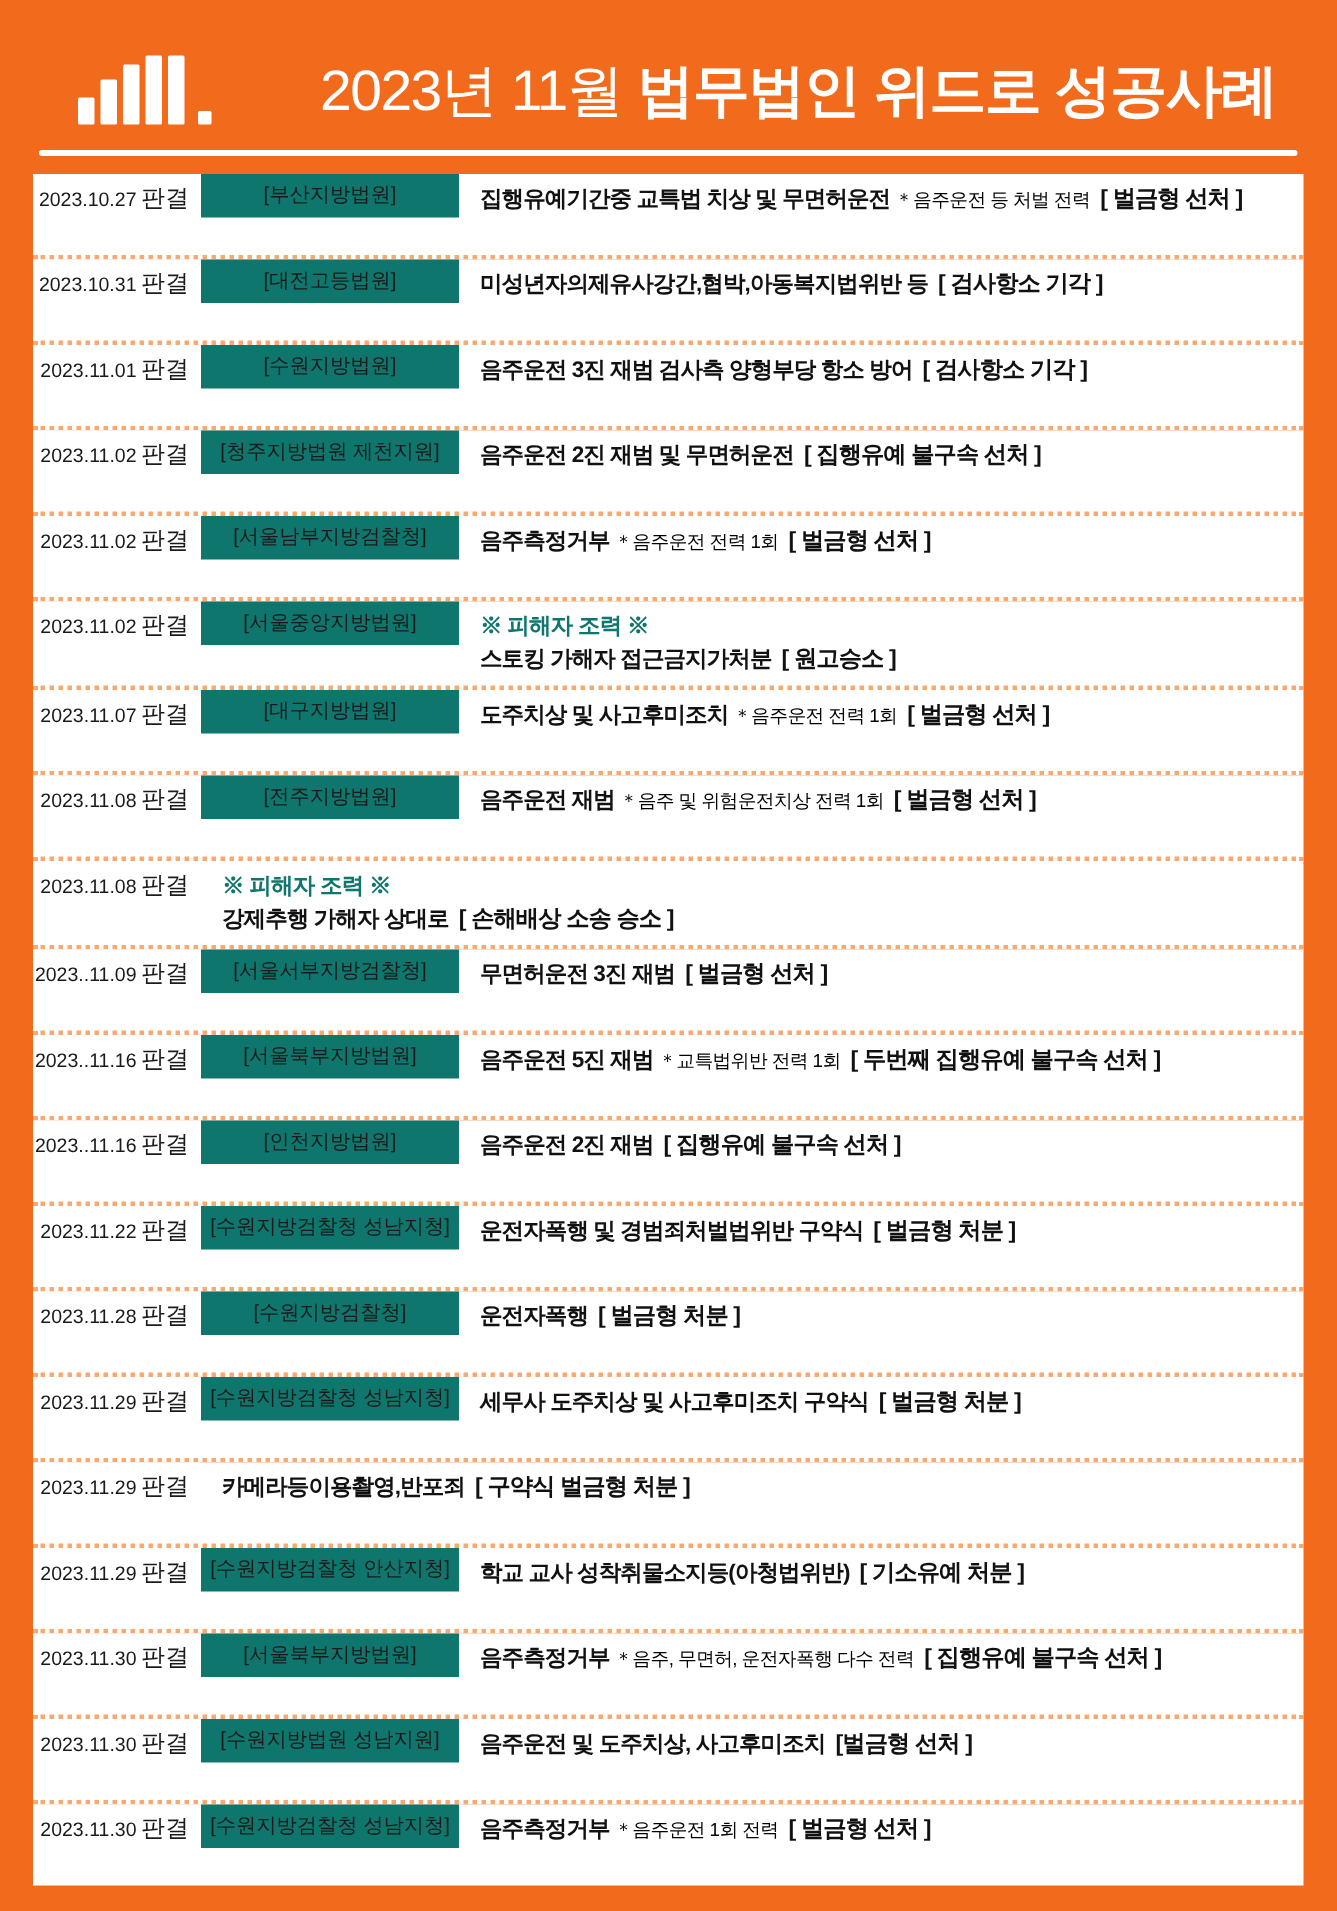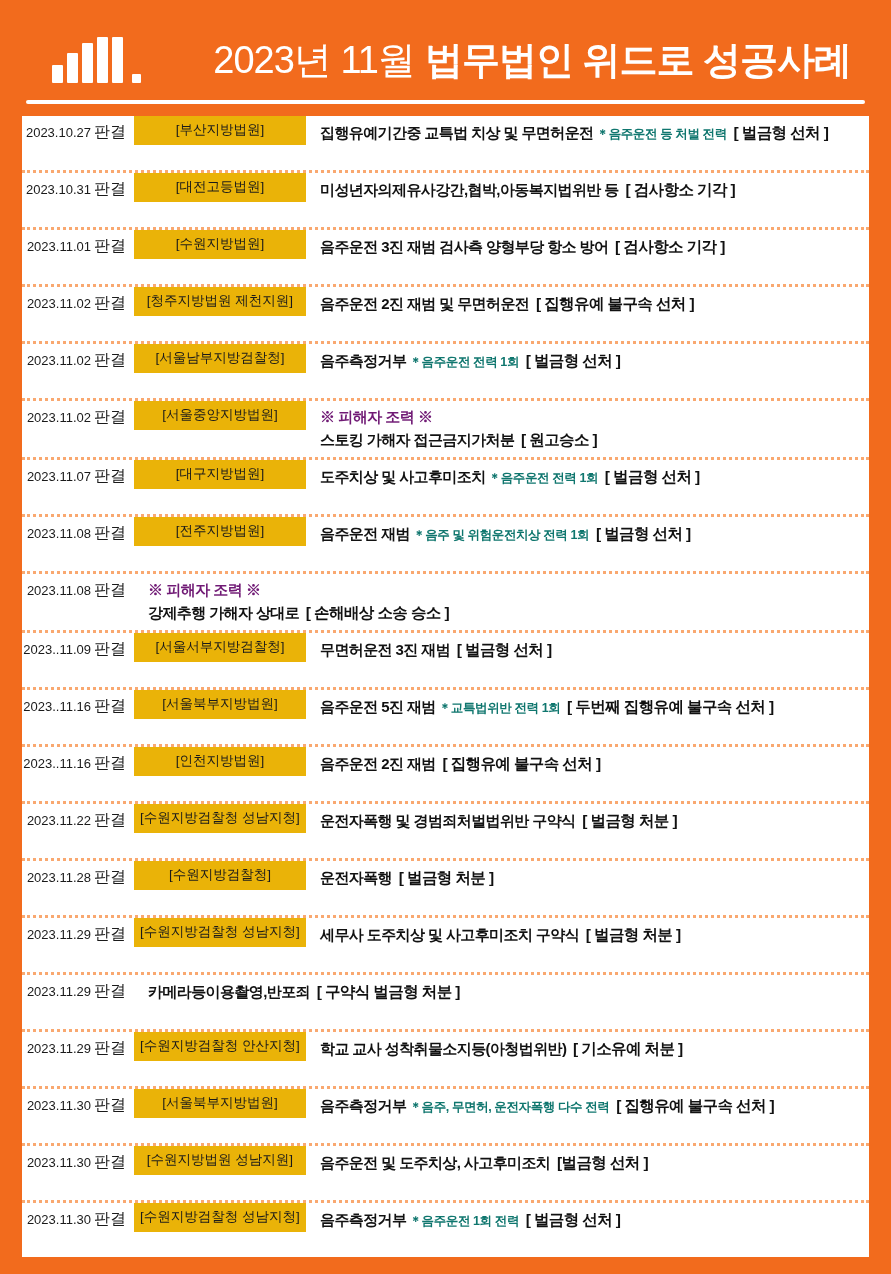--- a/index.html
+++ b/index.html
@@ -112,57 +112,57 @@
     color: #1a1a1a;
     white-space: nowrap;
   }
   .cell-date .suffix {
     font-size: 16px;
     margin-left: 3px;
   }
   .cell-court {
     width: 172px;
     flex: 0 0 172px;
-    background: #eab308;
+    background: #0f766e;
     display: flex;
     align-items: center;
     justify-content: center;
     padding: 6px 4px;
     box-sizing: border-box;
     font-size: 13.5px;
     color: #1a1a1a;
     text-align: center;
     line-height: 1.25;
   }
   .cell-case {
     flex: 1 1 auto;
     display: flex;
     flex-direction: column;
     justify-content: center;
     padding: 7px 10px 7px 14px;
     box-sizing: border-box;
   }
   .note {
-    color: #701a75;
+    color: #0f766e;
     font-weight: bold;
     font-size: 15px;
     letter-spacing: -0.5px;
     margin-bottom: 3px;
   }
   .case-line {
     font-size: 15px;
     font-weight: bold;
     color: #111111;
     letter-spacing: -0.6px;
     line-height: 1.3;
   }
   .prior {
-    color: #0f766e;
+    color: #000000;
     font-size: 12.5px;
-    font-weight: bold;
+    font-weight: normal;
     letter-spacing: -0.4px;
   }
   .result {
     font-size: 15.5px;
     font-weight: bold;
     color: #111111;
     letter-spacing: -0.6px;
     margin-left: 3px;
     white-space: nowrap;
   }

